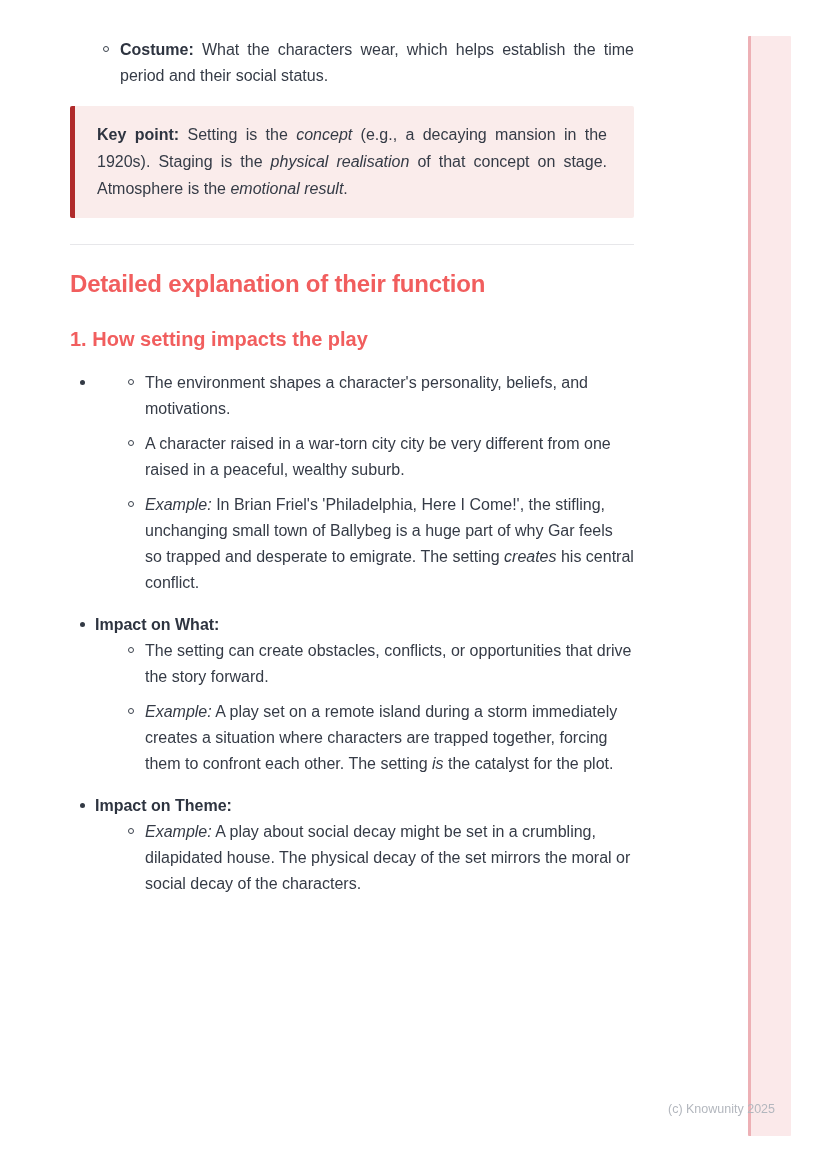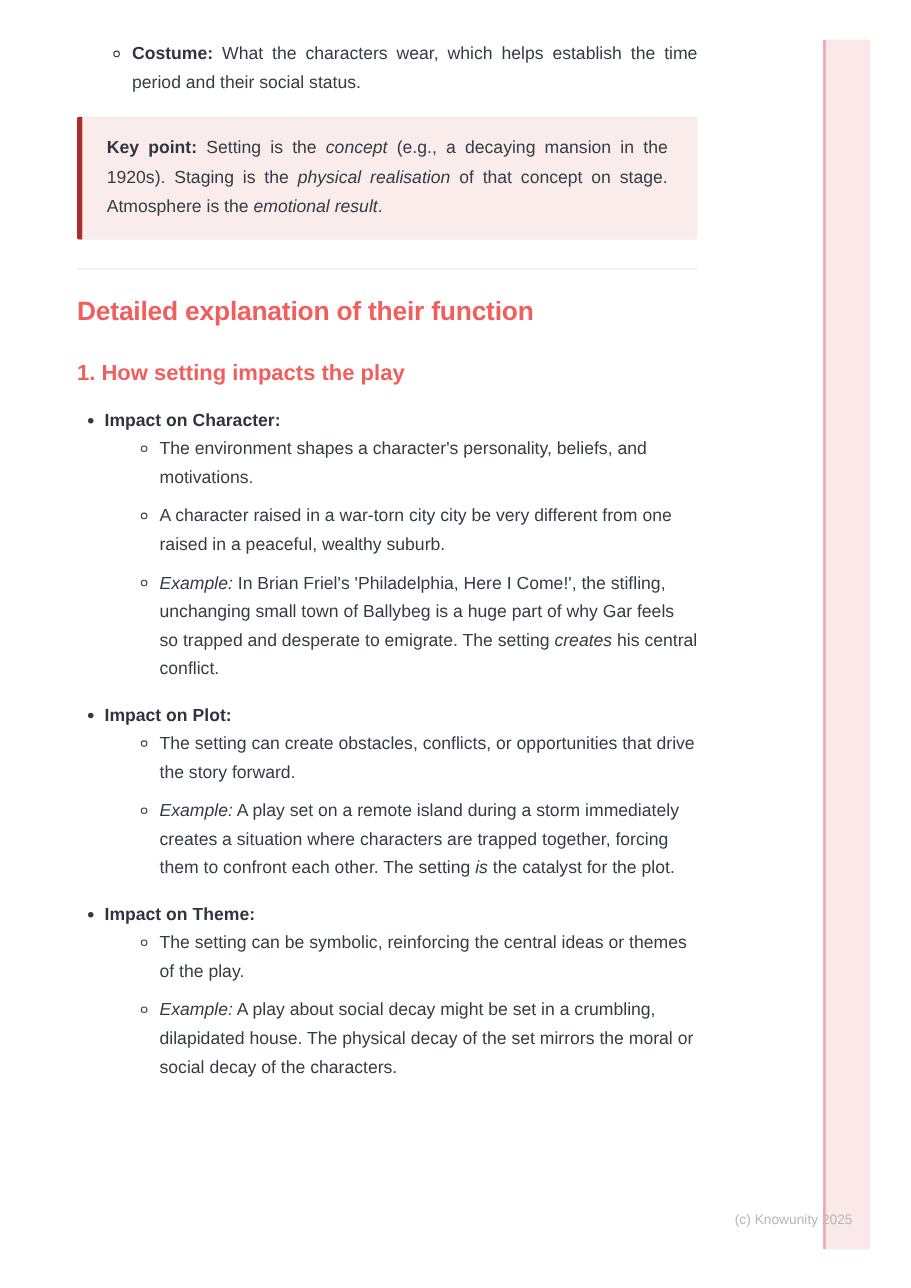--- a/index.html
+++ b/index.html
@@ -133,60 +133,55 @@
   <hr class="divider">
 
   <h2 class="section-heading">Detailed explanation of their function</h2>
 
   <h3 class="subsection-heading">1. How setting impacts the play</h3>
 
 
   <div id="impact-list">
       <div class="top-item">
         <span class="dot-marker"></span>
-        <div class="impact-label">Impact on Character:</div>
         <div class="sub-list">
           <div class="sub-item">
             <span class="circle-marker"></span>
             <p class="rich"><span>The environment shapes a character's personality, beliefs, and motivations.</span></p>
           </div>
           <div class="sub-item">
             <span class="circle-marker"></span>
             <p class="rich"><span>A character raised in a war-torn city city be very different from one raised in a peaceful, wealthy suburb.</span></p>
           </div>
           <div class="sub-item">
             <span class="circle-marker"></span>
             <p class="rich"><span class="italic">Example:</span><span> In Brian Friel's 'Philadelphia, Here I Come!', the stifling, unchanging small town of Ballybeg is a huge part of why Gar feels so trapped and desperate to emigrate. The setting </span><span class="italic">creates</span><span> his central conflict.</span></p>
           </div>
         </div>
       </div>
       <div class="top-item">
         <span class="dot-marker"></span>
-        <div class="impact-label">Impact on Plot:</div>
+        <div class="impact-label">Impact on What:</div>
         <div class="sub-list">
           <div class="sub-item">
             <span class="circle-marker"></span>
             <p class="rich"><span>The setting can create obstacles, conflicts, or opportunities that drive the story forward.</span></p>
           </div>
           <div class="sub-item">
             <span class="circle-marker"></span>
             <p class="rich"><span class="italic">Example:</span><span> A play set on a remote island during a storm immediately creates a situation where characters are trapped together, forcing them to confront each other. The setting </span><span class="italic">is</span><span> the catalyst for the plot.</span></p>
           </div>
         </div>
       </div>
       <div class="top-item">
         <span class="dot-marker"></span>
         <div class="impact-label">Impact on Theme:</div>
         <div class="sub-list">
           <div class="sub-item">
             <span class="circle-marker"></span>
-            <p class="rich"><span>The setting can be symbolic, reinforcing the central ideas or themes of the play.</span></p>
-          </div>
-          <div class="sub-item">
-            <span class="circle-marker"></span>
             <p class="rich"><span class="italic">Example:</span><span> A play about social decay might be set in a crumbling, dilapidated house. The physical decay of the set mirrors the moral or social decay of the characters.</span></p>
           </div>
         </div>
       </div>
     </div>
 
 </main>
 
 <footer class="footer-note">(c) Knowunity 2025</footer>
 

